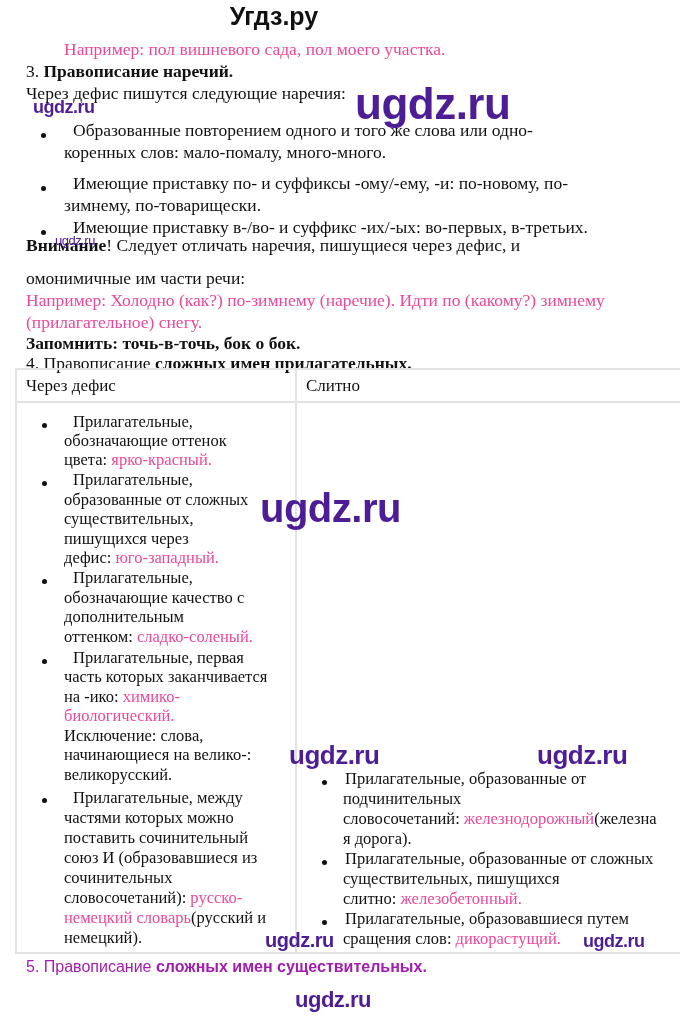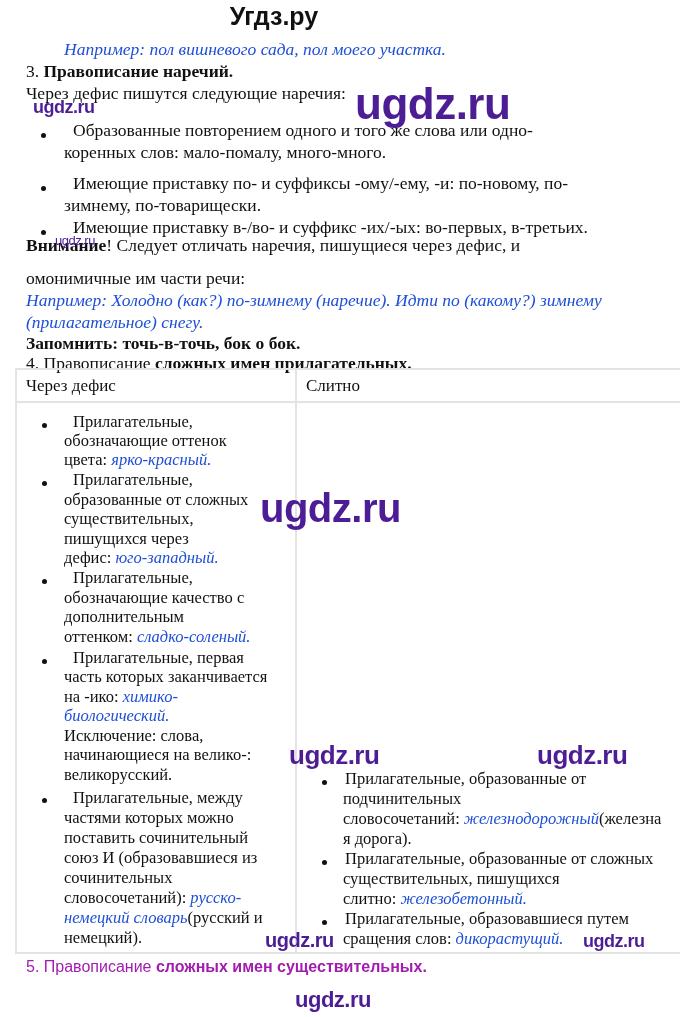--- a/index.html
+++ b/index.html
@@ -5,21 +5,21 @@
     html, body { margin: 0; padding: 0; background: #ffffff; }
     body {
       width: 680px; height: 1017px; position: relative; overflow: hidden;
       font-family: "Liberation Serif", serif; color: #111; font-size: 17.5px;
     }
     .site-title {
       position: absolute; left: 0; width: 548px; top: 2px; text-align: center;
       font-family: "Liberation Sans", sans-serif; font-weight: bold; font-size: 25px; color: #111;
     }
     .line { position: absolute; left: 26px; white-space: nowrap; line-height: 22px; }
-    .it { font-style: italic; color: #1d4ed8; }
+    .it { color: #ec4899; }
     .b { font-weight: bold; }
     .bullet-line { position: absolute; white-space: nowrap; line-height: 22px; }
     .dot { position: absolute; width: 5px; height: 5px; border-radius: 50%; background: #111; }
     .wm {
       position: absolute; font-family: "Liberation Sans", sans-serif; font-weight: bold;
       color: #4c1d95; white-space: nowrap; letter-spacing: -0.5px;
     }
     .tbl {
       position: absolute; left: 15px; top: 368px; width: 680px; height: 586px;
       border: 2px solid #e3e3e3; box-sizing: border-box;

